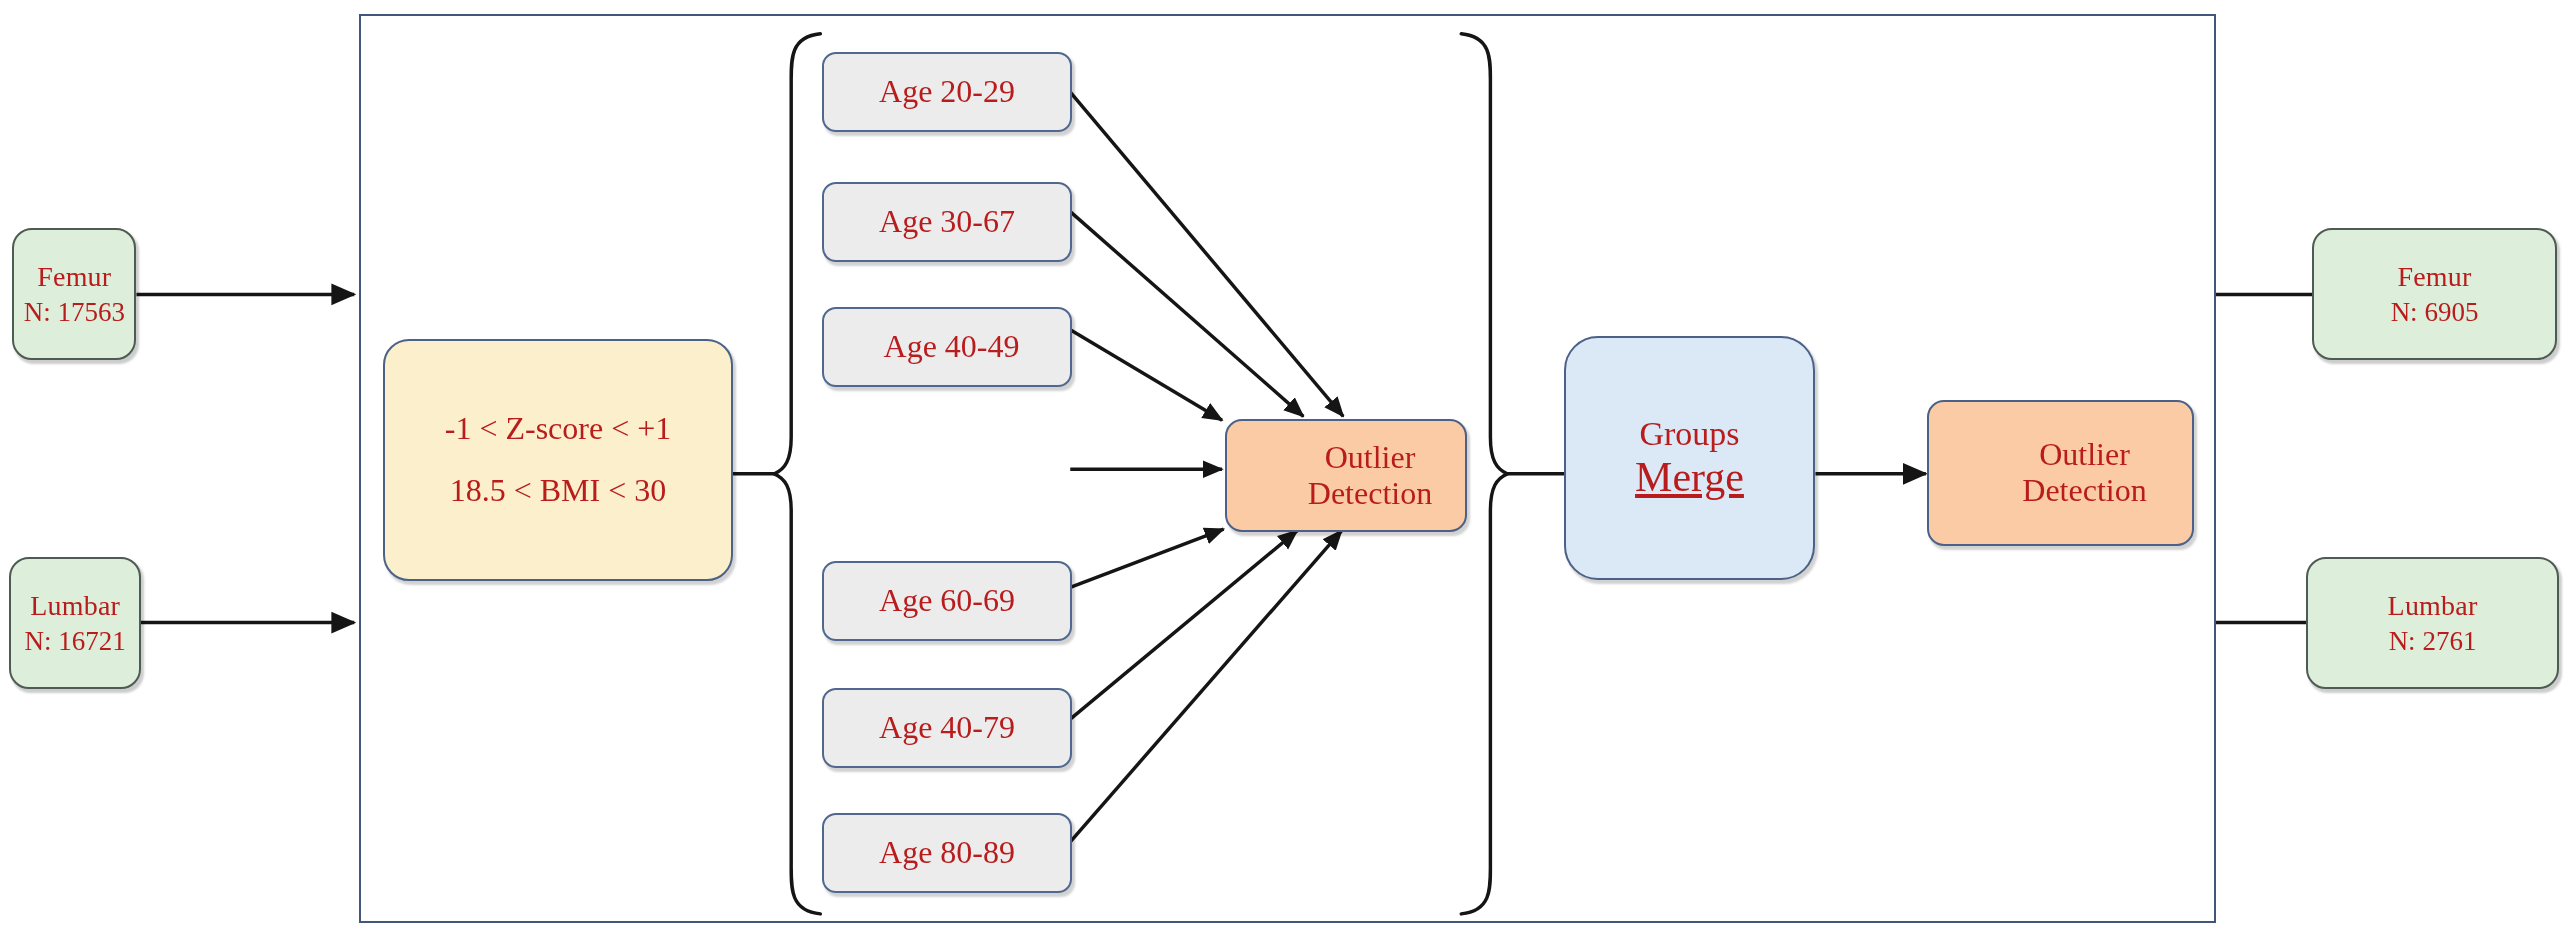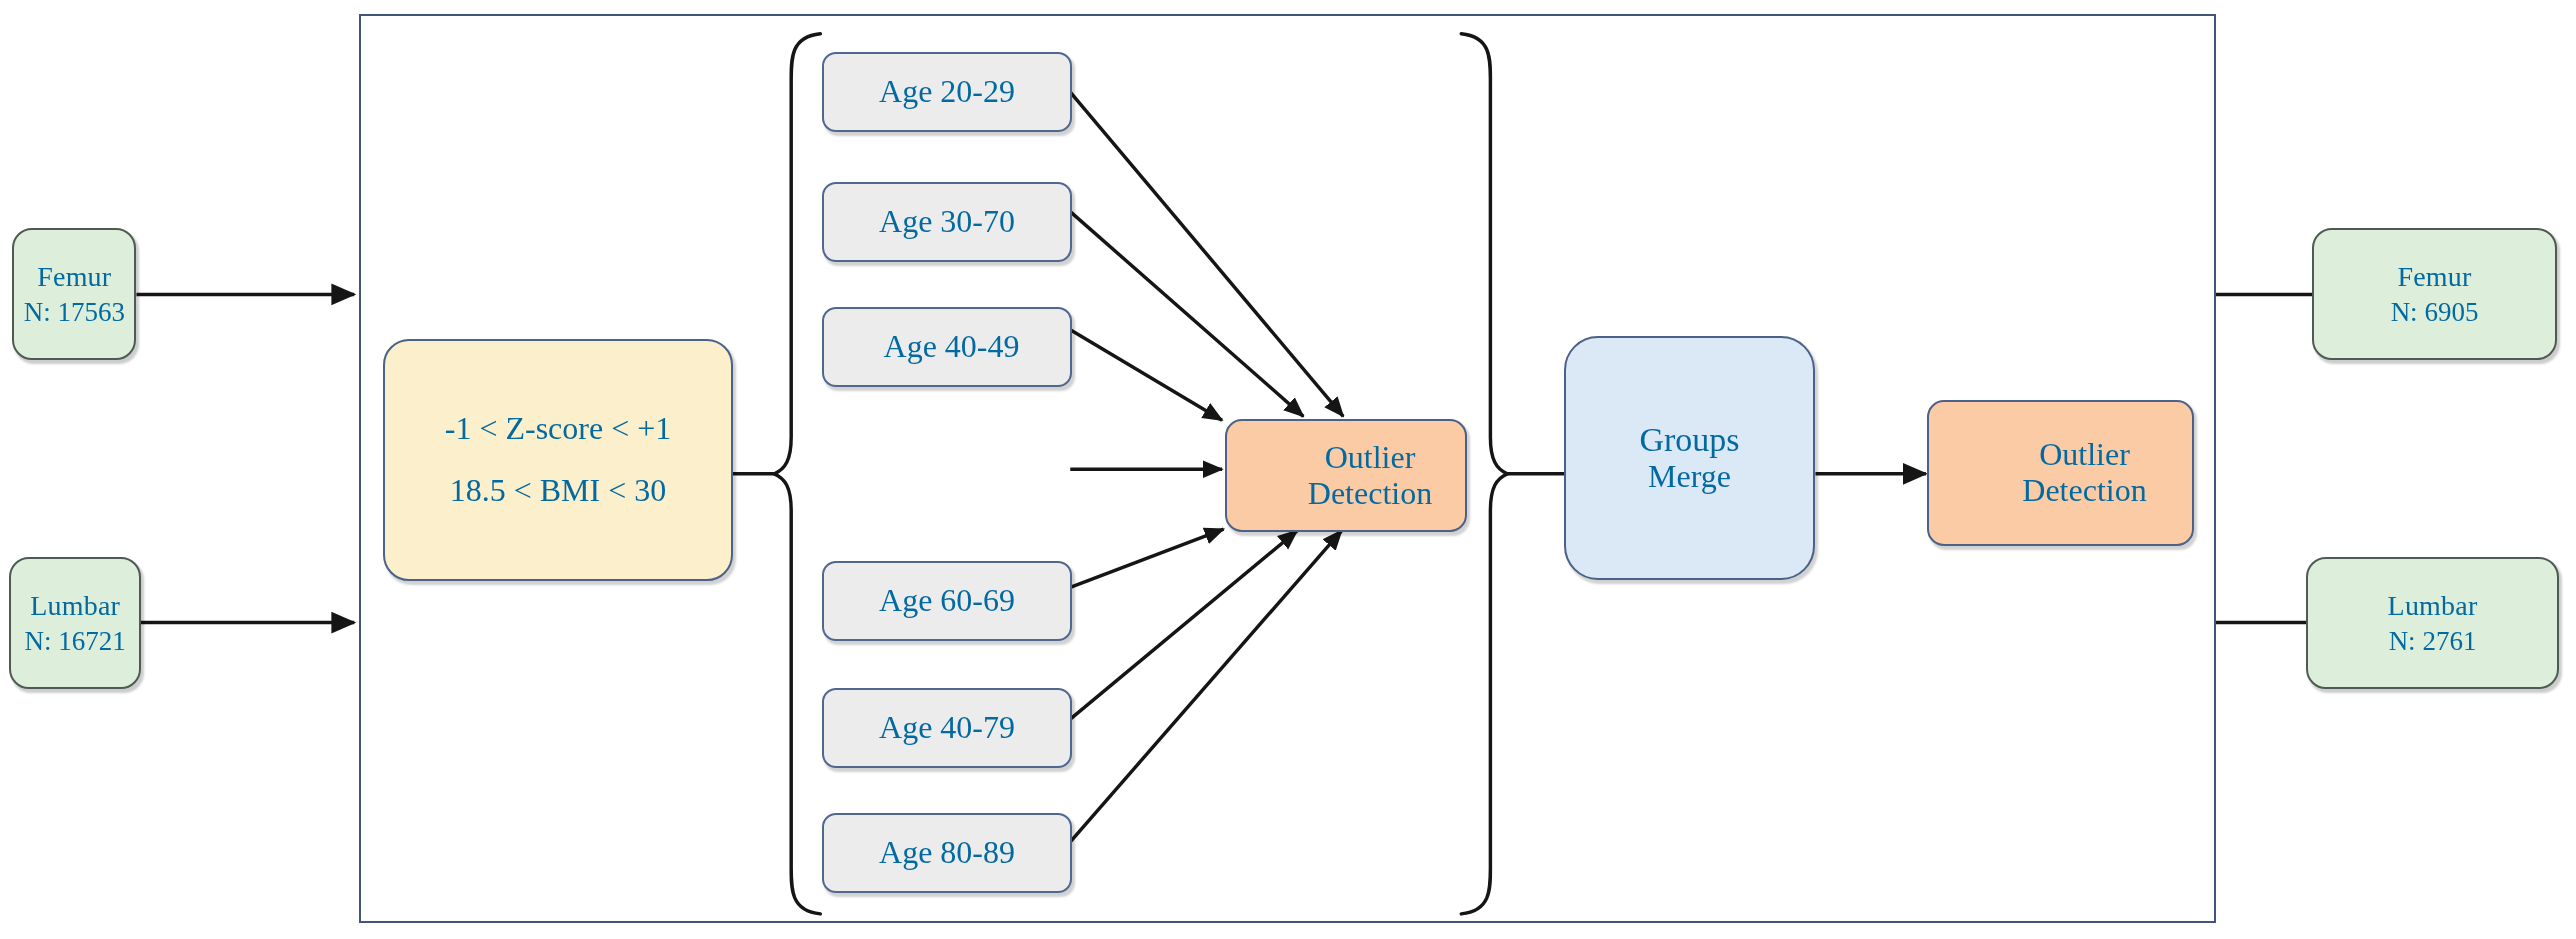--- a/index.html
+++ b/index.html
@@ -27,21 +27,21 @@
     pointer-events: none;
   }
   .node {
     position: absolute;
     box-sizing: border-box;
     display: flex;
     flex-direction: column;
     align-items: center;
     justify-content: center;
     text-align: center;
-    color: #0369a1;
+    color: #b91c1c;
     line-height: 1.12;
     z-index: 3;
   }
   .node .ln1 { display: block; }
   .node .ln2 { display: block; }
 
   
   .box-green {
     background: #DDEFDB;
     border: 2.3px solid #4E5B52;
@@ -82,21 +82,21 @@
   .box-orange .ln2 { font-size: 32px; }
 
   
   .box-blue {
     background: #DBE8F5;
     border: 2.3px solid #4B6187;
     border-radius: 34px;
     box-shadow: 2.3px 3.1px 2.3px rgba(0,0,0,0.18);
   }
   .box-blue .ln1 { font-size: 34px; }
-  .box-blue .ln2 { font-size: 32px; }
+  .box-blue .ln2 { font-size: 42px; text-decoration: underline; }
 
   
   #frame {
     position: absolute;
     box-sizing: border-box;
     border: 2.3px solid #41567A;
     background: transparent;
     z-index: 1;
   }
 </style>
@@ -174,21 +174,21 @@
 
   <div class="node box-yellow" style="left:383px; top:339px; width:350px; height:242px;">
     <span class="ln1">-1 &lt; Z-score &lt; +1</span>
     <span class="ln2">18.5 &lt; BMI &lt; 30</span>
   </div>
 
   <div class="node box-grey" style="left:822px; top:52px; width:250px; height:80px;">
     <span class="ln1">Age 20-29</span>
   </div>
   <div class="node box-grey" style="left:822px; top:182px; width:250px; height:80px;">
-    <span class="ln1">Age 30-70</span>
+    <span class="ln1">Age 30-67</span>
   </div>
   <div class="node box-grey" style="left:822px; top:307px; width:250px; height:80px;padding-left:9px;">
     <span class="ln1">Age 40-49</span>
   </div>
   <div class="node box-grey" style="left:822px; top:561px; width:250px; height:80px;">
     <span class="ln1">Age 60-69</span>
   </div>
   <div class="node box-grey" style="left:822px; top:688px; width:250px; height:80px;">
     <span class="ln1">Age 40-79</span>
   </div>

